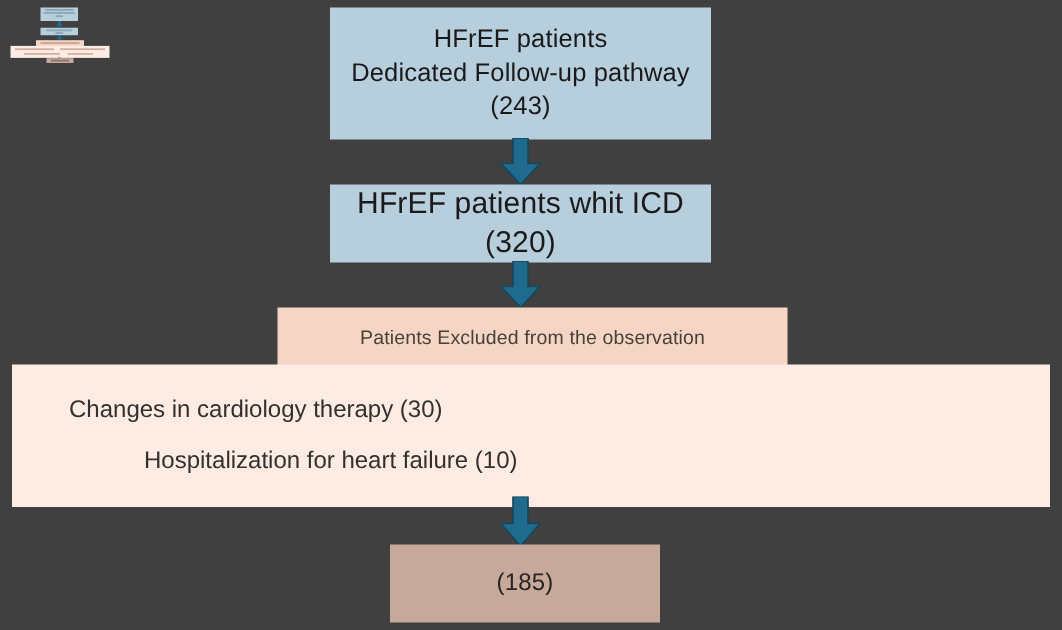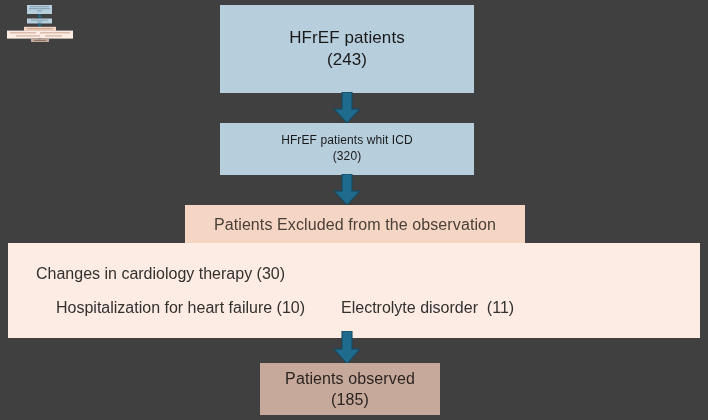--- a/index.html
+++ b/index.html
@@ -38,50 +38,50 @@
 
   
   #node-cohort {
     left: 220px; top: 5px; width: 254px; height: 88px;
     background: #b7cedd;
     font-size: 17px;
   }
   #node-icd {
     left: 220px; top: 123px; width: 254px; height: 52px;
     background: #b7cedd;
-    font-size: 12px;
+    font-size: 20px;
   }
 
   #excl-header {
     left: 185px; top: 205px; width: 340px; height: 40px;
     background: #f5d6c4;
-    font-size: 16px;
+    font-size: 13px;
     color: #4a4038;
     justify-content: center;
   }
 
   #excl-panel {
     position: absolute;
     left: 8px; top: 243px; width: 692px; height: 95px;
     background: #fcece4;
     box-sizing: border-box;
     display: flex;
     flex-direction: column;
     justify-content: center;
   }
   .excl-row {
     display: flex;
     align-items: center;
     font-size: 16px;
     color: #33302e;
     white-space: pre;
   }
-  #excl-row-1 { padding-left: 28px; margin-bottom: 16px; gap: 28px; }
+  #excl-row-1 { padding-left: 38px; margin-bottom: 16px; gap: 28px; }
   #excl-row-1 .gap { width: 34px; }
-  #excl-row-2 { padding-left: 48px; }
+  #excl-row-2 { padding-left: 88px; }
   #excl-row-2 .gap { width: 36px; }
 
   #node-observed {
     left: 260px; top: 363px; width: 180px; height: 52px;
     background: #c7a99c;
     font-size: 16px;
     color: #2b2420;
   }
 
   
@@ -129,20 +129,21 @@
       <rect x="10" y="31.3" width="24" height="1.2" fill="#d2b0a0"></rect>
       <rect x="39" y="31.3" width="17" height="1.2" fill="#d2b0a0"></rect>
       <rect x="32.6" y="34.4" width="2" height="1.2" fill="#1f6b8e"></rect>
       <rect x="25" y="34.8" width="18" height="3.2" fill="#c7a99c"></rect>
       <rect x="28" y="35.8" width="12" height="1.2" fill="#8e7467"></rect>
     </svg>
   </div>
 
   <div class="node" id="node-cohort">
     <span class="ln">HFrEF patients</span>
+    <span class="ln">Dedicated Follow-up pathway</span>
     <span class="ln">(243)</span>
   </div>
 
   <div class="arrow" id="arrow-1">
     <svg viewBox="0 0 30 32" xmlns="http://www.w3.org/2000/svg" preserveAspectRatio="none">
       <polygon points="10,0 20,0 20,17 28,17 15,31 2,17 10,17" fill="#1f6b8e" stroke="#17475c" stroke-width="1.1" stroke-linejoin="miter"></polygon>
     </svg>
   </div>
 
   <div class="node" id="node-icd">
@@ -161,28 +162,26 @@
   </div>
 
   <div id="excl-panel">
     <div class="excl-row" id="excl-row-1">
       <span>Changes in cardiology therapy (30)</span>
       <span class="gap"></span>
     </div>
     <div class="excl-row" id="excl-row-2">
       <span>Hospitalization for heart failure (10)</span>
       <span class="gap"></span>
-      <span>Electrolyte disorder  (11)</span>
     </div>
   </div>
 
   <div class="arrow" id="arrow-3">
     <svg viewBox="0 0 30 34" xmlns="http://www.w3.org/2000/svg" preserveAspectRatio="none">
       <polygon points="10,0 20,0 20,18 28,18 15,33 2,18 10,18" fill="#1f6b8e" stroke="#17475c" stroke-width="1.1" stroke-linejoin="miter"></polygon>
     </svg>
   </div>
 
   <div class="node" id="node-observed">
-    <span class="ln">Patients observed</span>
     <span class="ln">(185)</span>
   </div>
 
 </div>
 
 </body></html>

